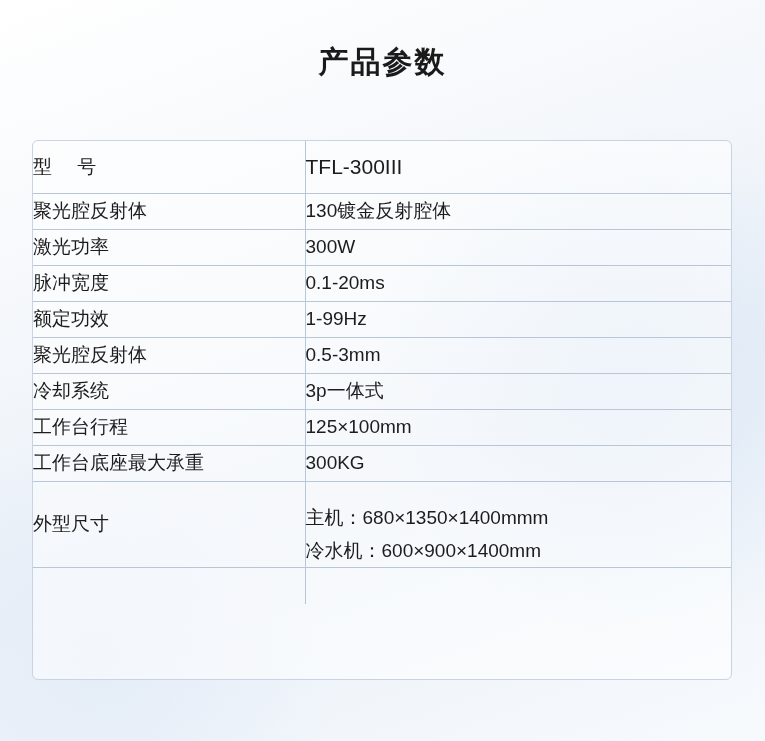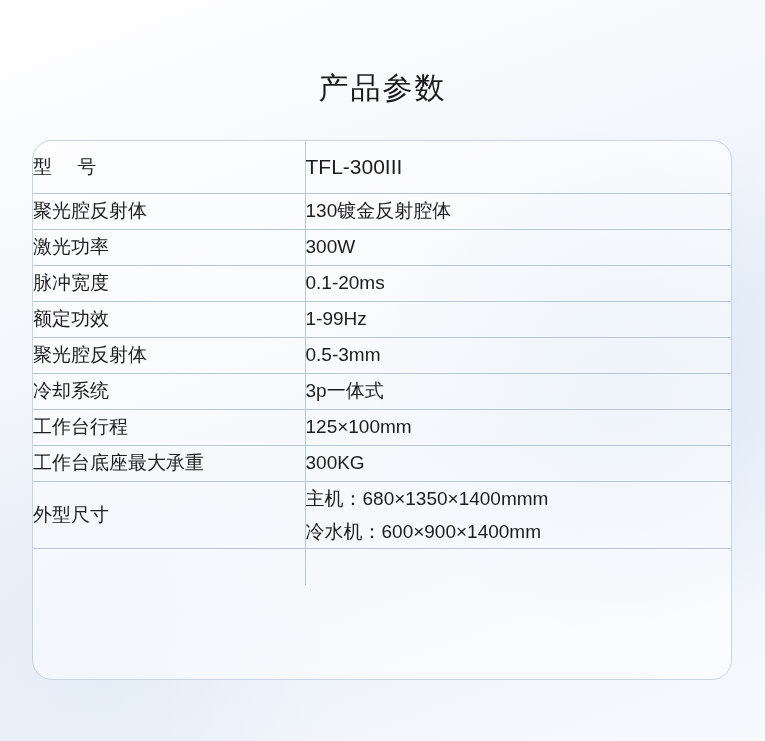--- a/index.html
+++ b/index.html
@@ -29,35 +29,35 @@
     bottom: -160px;
     width: 480px;
     height: 480px;
     background: radial-gradient(circle at center, rgba(226,235,247,0.8) 0%, rgba(255,255,255,0) 70%);
     pointer-events: none;
   }
   .page-title {
     position: relative;
     text-align: center;
     font-size: 30px;
-    font-weight: normal;
+    font-weight: bold;
     color: #1a1a1a;
     letter-spacing: 2px;
-    padding-top: 68px;
+    padding-top: 42px;
     z-index: 2;
   }
   .spec-card {
     position: absolute;
     left: 32px;
     top: 140px;
     width: 700px;
     height: 540px;
     background: rgba(255,255,255,0.55);
     border: 1px solid #c9d4e2;
-    border-radius: 20px;
+    border-radius: 6px;
     box-sizing: border-box;
     overflow: hidden;
     z-index: 2;
   }
   table.spec-table {
     width: 100%;
     border-collapse: collapse;
     table-layout: fixed;
   }
   table.spec-table td {
@@ -88,20 +88,21 @@
     font-size: 21px;
   }
   tr.tall-row td {
     height: 38px;
   }
   tr.last-row td {
     border-bottom: none;
   }
   .multi-line {
     line-height: 1.75;
+    margin-top: 19px;
   }
   .multi-line div {
     white-space: nowrap;
   }
   .spacer-cell {
     height: 34px;
   }
 </style>
 </head>
 <body>

